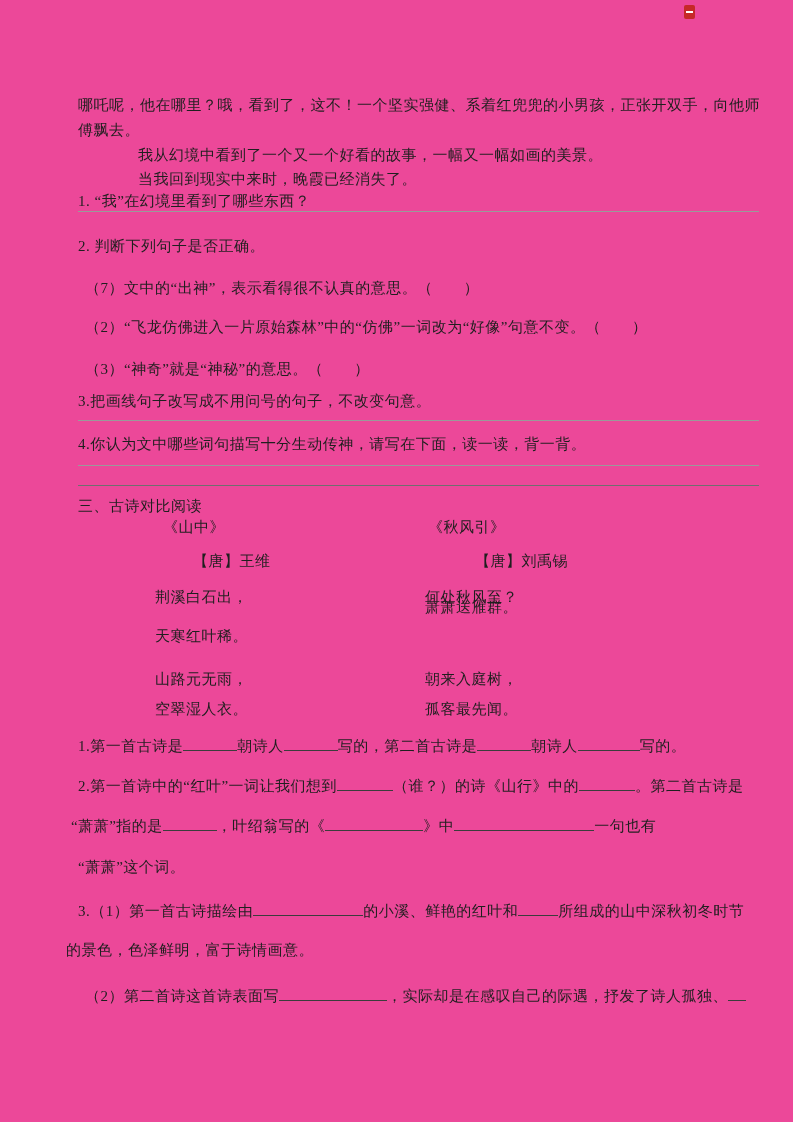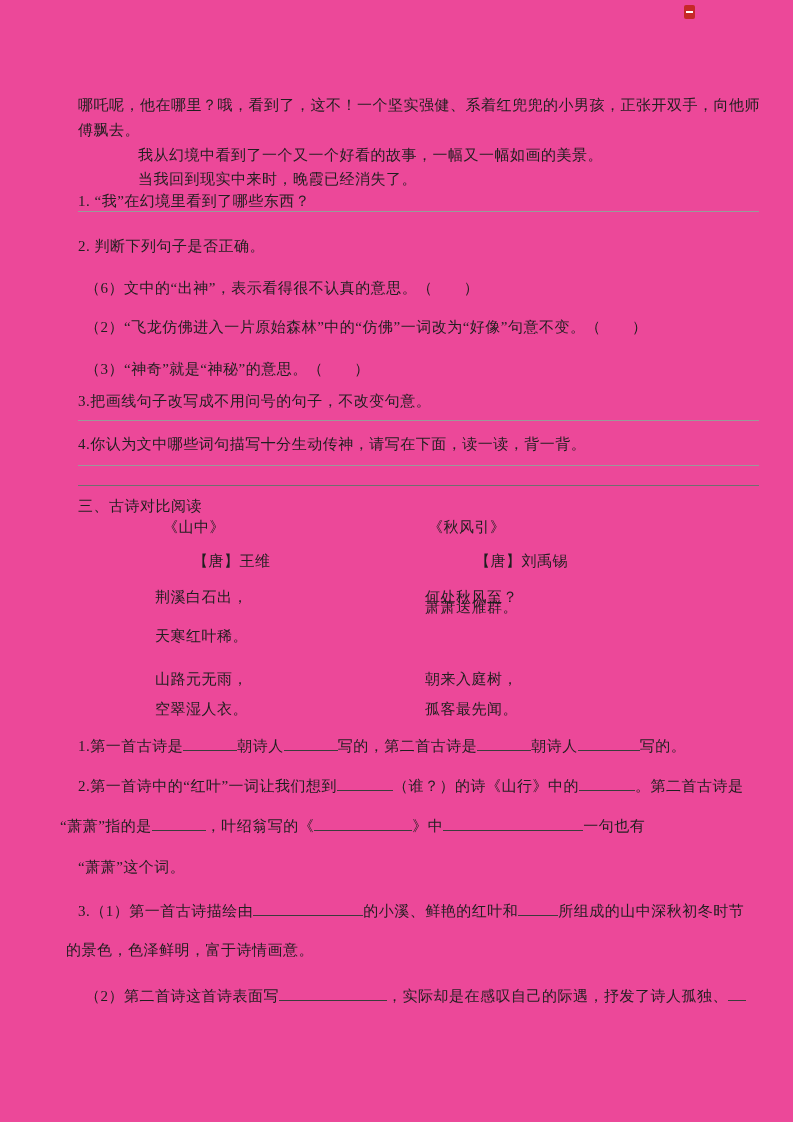--- a/index.html
+++ b/index.html
@@ -52,21 +52,21 @@
 
   <div class="t" style="left:78px;top:96px">哪吒呢，他在哪里？哦，看到了，这不！一个坚实强健、系着红兜兜的小男孩，正张开双手，向他师</div>
   <div class="t" style="left:78px;top:121px">傅飘去。</div>
   <div class="t" style="left:138px;top:170px">当我回到现实中来时，晚霞已经消失了。</div>
   <div class="t" style="left:138px;top:146px">我从幻境中看到了一个又一个好看的故事，一幅又一幅如画的美景。</div>
 
   <div class="t" style="left:78px;top:192px">1. “我”在幻境里看到了哪些东西？</div>
   <div class="hline" style="top:211px"></div>
 
   <div class="t" style="left:78px;top:237px">2. 判断下列句子是否正确。</div>
-  <div class="t" style="left:85px;top:279px">（6）文中的“出神”，表示看得很不认真的意思。（　　）</div>
+  <div class="t" style="left:85px;top:279px">（7）文中的“出神”，表示看得很不认真的意思。（　　）</div>
   <div class="t" style="left:85px;top:318px">（2）“飞龙仿佛进入一片原始森林”中的“仿佛”一词改为“好像”句意不变。（　　）</div>
   <div class="t" style="left:85px;top:360px">（3）“神奇”就是“神秘”的意思。（　　）</div>
 
   <div class="t" style="left:78px;top:392px">3.把画线句子改写成不用问号的句子，不改变句意。</div>
   <div class="hline" style="top:420px"></div>
 
   <div class="t" style="left:78px;top:435px">4.你认为文中哪些词句描写十分生动传神，请写在下面，读一读，背一背。</div>
   <div class="hline" style="top:465px"></div>
   <div class="hline dark" style="top:485px"></div>
 
@@ -83,19 +83,19 @@
   <div class="t" style="left:155px;top:670px">山路元无雨，</div>
   <div class="t" style="left:155px;top:700px">空翠湿人衣。</div>
 
   <div class="t" style="left:425px;top:588px">何处秋风至？</div>
   <div class="t" style="left:425px;top:598px">萧萧送雁群。</div>
   <div class="t" style="left:425px;top:670px">朝来入庭树，</div>
   <div class="t" style="left:425px;top:700px">孤客最先闻。</div>
 
   <div class="t" style="left:78px;top:735px"><span>1.第一首古诗是</span><span class="blank" style="width: 54px;"></span><span>朝诗人</span><span class="blank" style="width: 54px;"></span><span>写的，第二首古诗是</span><span class="blank" style="width: 54px;"></span><span>朝诗人</span><span class="blank" style="width: 62px;"></span><span>写的。</span></div>
   <div class="t" style="left:78px;top:775px"><span>2.第一首诗中的“红叶”一词让我们想到</span><span class="blank" style="width: 56px;"></span><span>（谁？）的诗《山行》中的</span><span class="blank" style="width: 56px;"></span><span>。第二首古诗是</span></div>
-  <div class="t" style="left:60px;top:815px"><span>“萧萧”指的是</span><span class="blank" style="width: 54px;"></span><span>，叶绍翁写的《</span><span class="blank" style="width: 98px;"></span><span>》中</span><span class="blank" style="width: 140px;"></span><span>一句也有</span></div>
+  <div class="t" style="left:71px;top:815px"><span>“萧萧”指的是</span><span class="blank" style="width: 54px;"></span><span>，叶绍翁写的《</span><span class="blank" style="width: 98px;"></span><span>》中</span><span class="blank" style="width: 140px;"></span><span>一句也有</span></div>
   <div class="t" style="left:78px;top:858px"><span>“萧萧”这个词。</span></div>
   <div class="t" style="left:78px;top:900px"><span>3.（1）第一首古诗描绘由</span><span class="blank" style="width: 110px;"></span><span>的小溪、鲜艳的红叶和</span><span class="blank" style="width: 40px;"></span><span>所组成的山中深秋初冬时节</span></div>
   <div class="t" style="left:66px;top:941px"><span>的景色，色泽鲜明，富于诗情画意。</span></div>
   <div class="t" style="left:85px;top:985px"><span>（2）第二首诗这首诗表面写</span><span class="blank" style="width: 108px;"></span><span>，实际却是在感叹自己的际遇，抒发了诗人孤独、</span><span class="blank" style="width: 18px;"></span></div>
 
 </div>
 
 </body></html>

